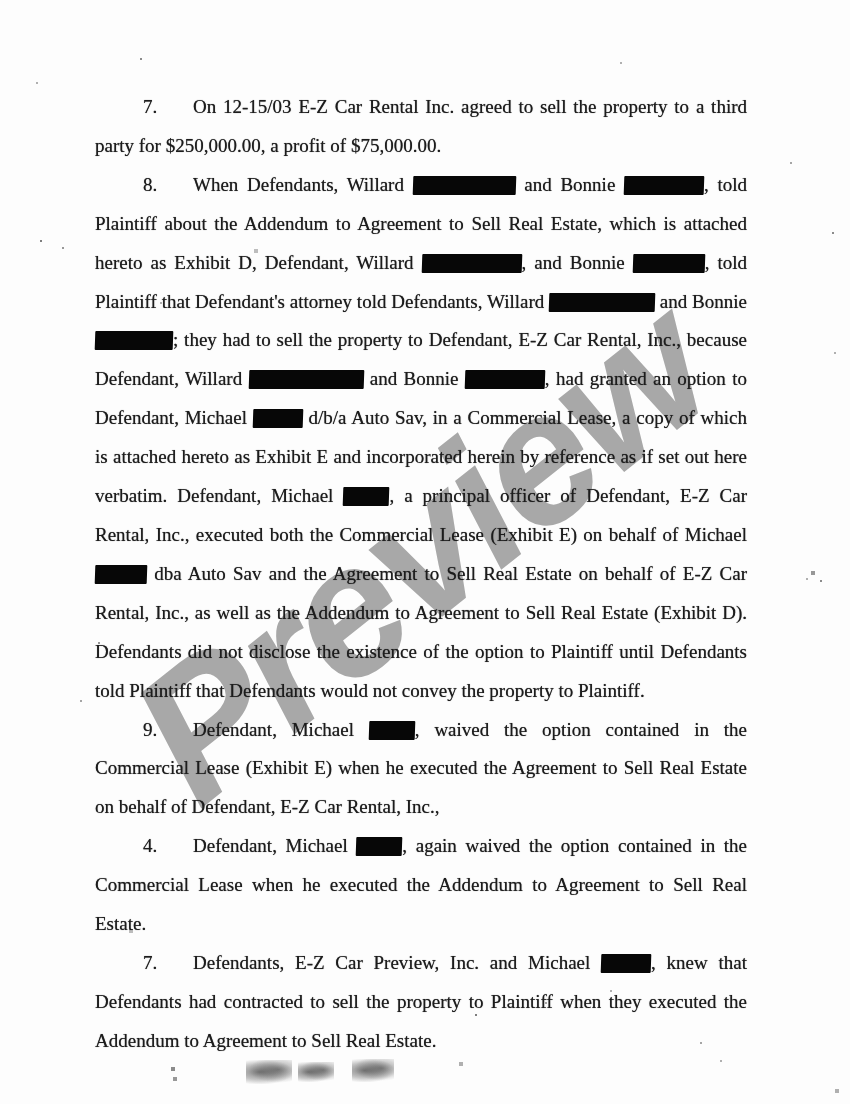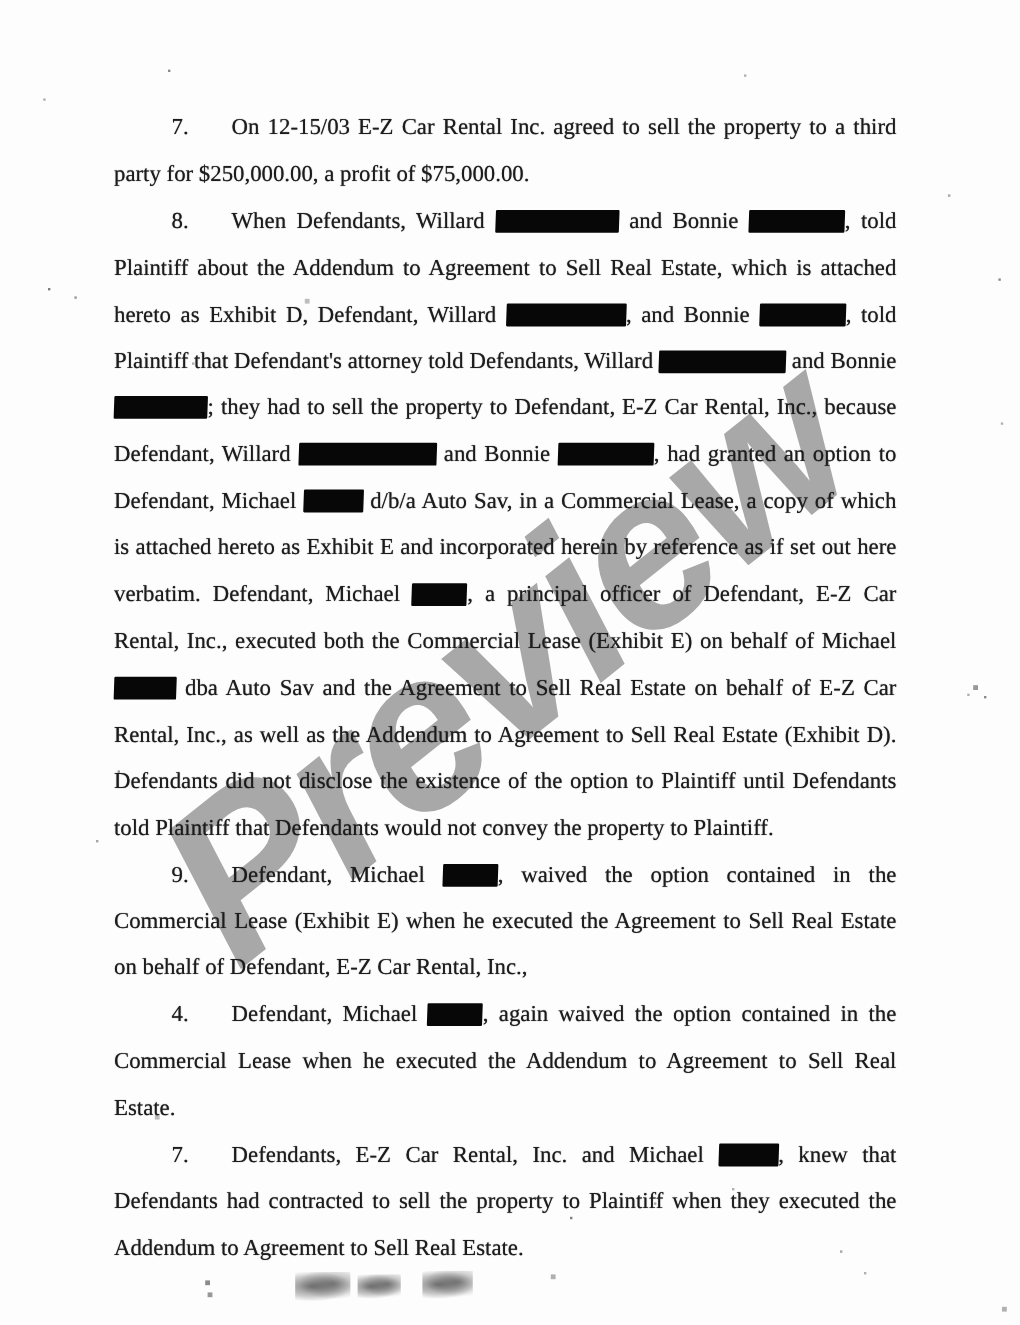--- a/index.html
+++ b/index.html
@@ -85,18 +85,18 @@
 <body>
 
 <div class="page" style="background: rgb(253, 253, 253);">
   <div class="watermark" style="color: rgb(168, 168, 168);">Preview</div>
   <div class="noise"></div>
   <div class="content" id="paragraphs" style="color: rgb(28, 28, 28);">
       <p class="para"><span class="para-num">7.</span><span>On 12-15/03 E-Z Car Rental Inc. agreed to sell the property to a third party for $250,000.00, a profit of $75,000.00.</span></p>
       <p class="para"><span class="para-num">8.</span><span>When Defendants, Willard </span><span class="redaction" style="width: 103px; background: rgb(7, 7, 7);"></span><span> and Bonnie </span><span class="redaction" style="width: 80px; background: rgb(7, 7, 7);"></span><span>, told Plaintiff about the Addendum to Agreement to Sell Real Estate, which is attached hereto as Exhibit D, Defendant, Willard </span><span class="redaction" style="width: 100px; background: rgb(7, 7, 7);"></span><span>, and Bonnie </span><span class="redaction" style="width: 72px; background: rgb(7, 7, 7);"></span><span>, told Plaintiff that Defendant's attorney told Defendants, Willard </span><span class="redaction" style="width: 106px; background: rgb(7, 7, 7);"></span><span> and Bonnie </span><span class="redaction" style="width: 78px; background: rgb(7, 7, 7);"></span><span>; they had to sell the property to Defendant, E-Z Car Rental, Inc., because Defendant, Willard </span><span class="redaction" style="width: 115px; background: rgb(7, 7, 7);"></span><span> and Bonnie </span><span class="redaction" style="width: 80px; background: rgb(7, 7, 7);"></span><span>, had granted an option to Defendant, Michael </span><span class="redaction" style="width: 50px; background: rgb(7, 7, 7);"></span><span> d/b/a Auto Sav, in a Commercial Lease, a copy of which is attached hereto as Exhibit E and incorporated herein by reference as if set out here verbatim.  Defendant, Michael </span><span class="redaction" style="width: 46px; background: rgb(7, 7, 7);"></span><span>, a principal officer of Defendant, E-Z Car Rental, Inc., executed both the Commercial Lease (Exhibit E) on behalf of Michael </span><span class="redaction" style="width: 52px; background: rgb(7, 7, 7);"></span><span> dba Auto Sav and the Agreement to Sell Real Estate on behalf of E-Z Car Rental, Inc., as well as the Addendum to Agreement to Sell Real Estate (Exhibit D).  Defendants did not disclose the existence of the option to Plaintiff until Defendants told Plaintiff that Defendants would not convey the property to Plaintiff.</span></p>
       <p class="para"><span class="para-num">9.</span><span>Defendant, Michael </span><span class="redaction" style="width: 46px; background: rgb(7, 7, 7);"></span><span>, waived the option contained in the Commercial Lease (Exhibit E) when he executed the Agreement to Sell Real Estate on behalf of Defendant, E-Z Car Rental, Inc.,</span></p>
       <p class="para"><span class="para-num">4.</span><span>Defendant, Michael </span><span class="redaction" style="width: 46px; background: rgb(7, 7, 7);"></span><span>, again waived the option contained in the Commercial Lease when he executed the Addendum to Agreement to Sell Real Estate.</span></p>
-      <p class="para"><span class="para-num">7.</span><span>Defendants, E-Z Car Rental, Inc. and Michael </span><span class="redaction" style="width: 50px; background: rgb(7, 7, 7);"></span><span>, knew that Defendants had contracted to sell the property to Plaintiff when they executed the Addendum to Agreement to Sell Real Estate.</span></p>
+      <p class="para"><span class="para-num">7.</span><span>Defendants, E-Z Car Preview, Inc. and Michael </span><span class="redaction" style="width: 50px; background: rgb(7, 7, 7);"></span><span>, knew that Defendants had contracted to sell the property to Plaintiff when they executed the Addendum to Agreement to Sell Real Estate.</span></p>
     </div>
   <div class="smudge s1"></div>
   <div class="smudge s2"></div>
   <div class="smudge s3"></div>
 </div>
 
 </body></html>

